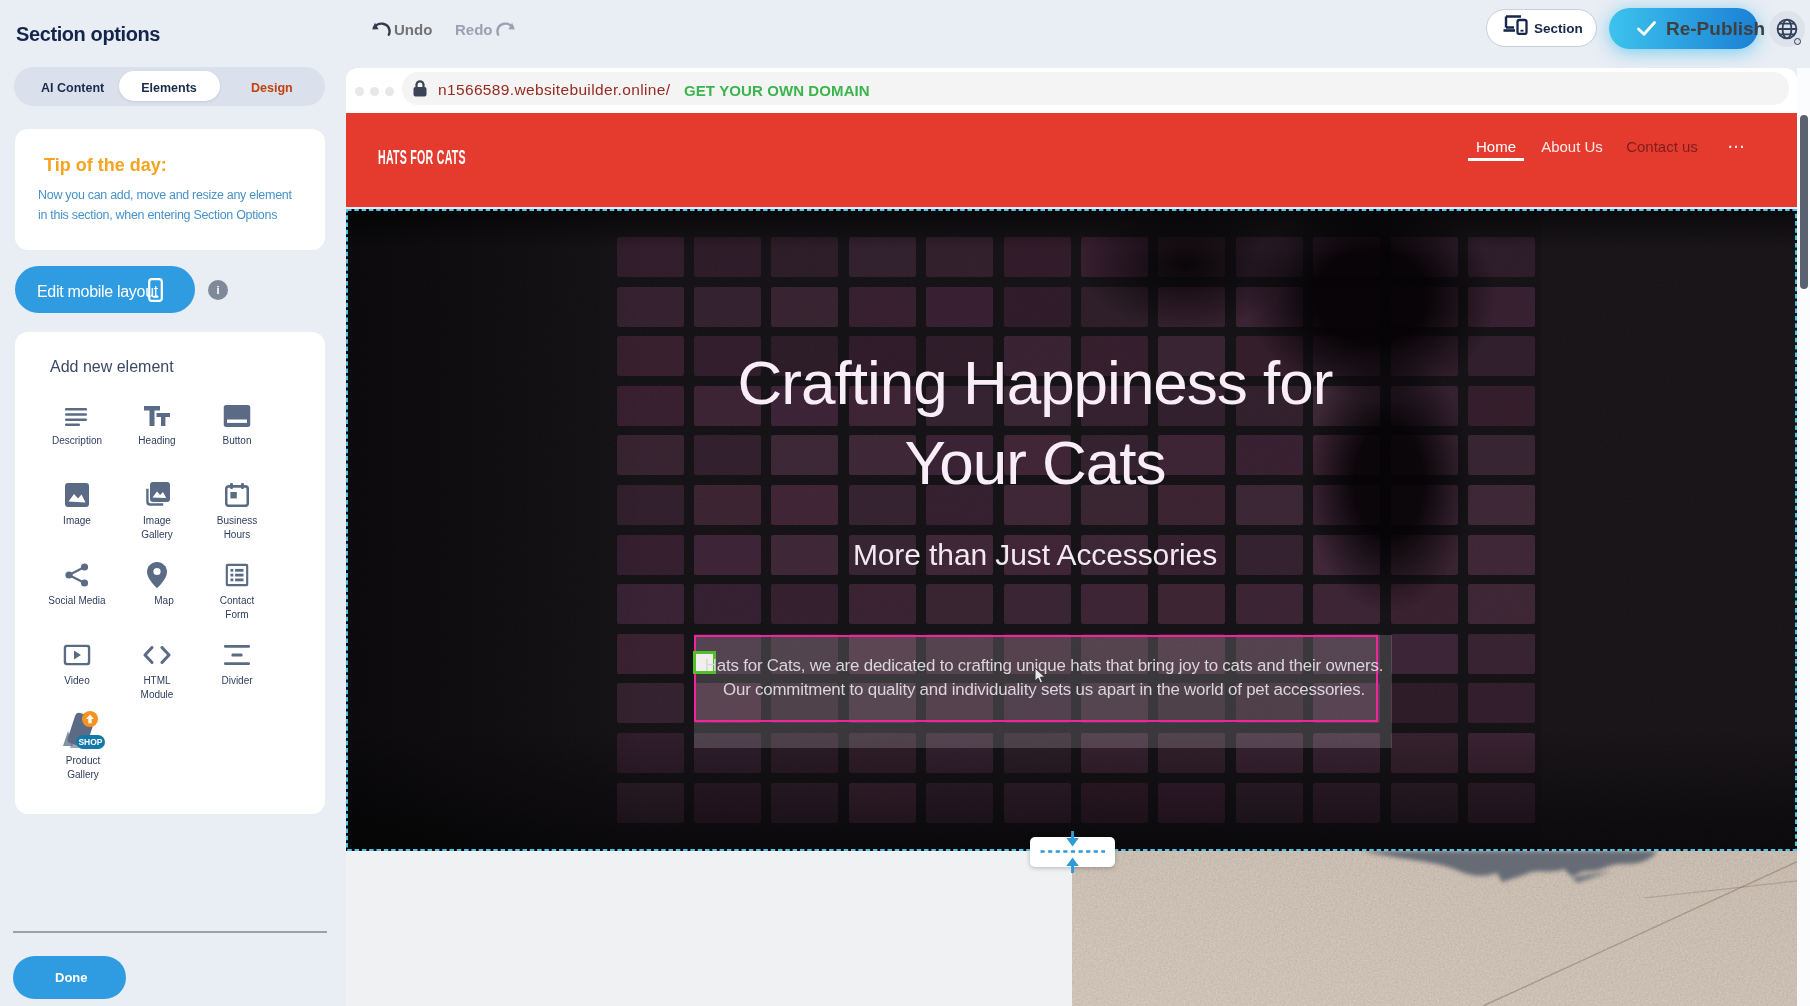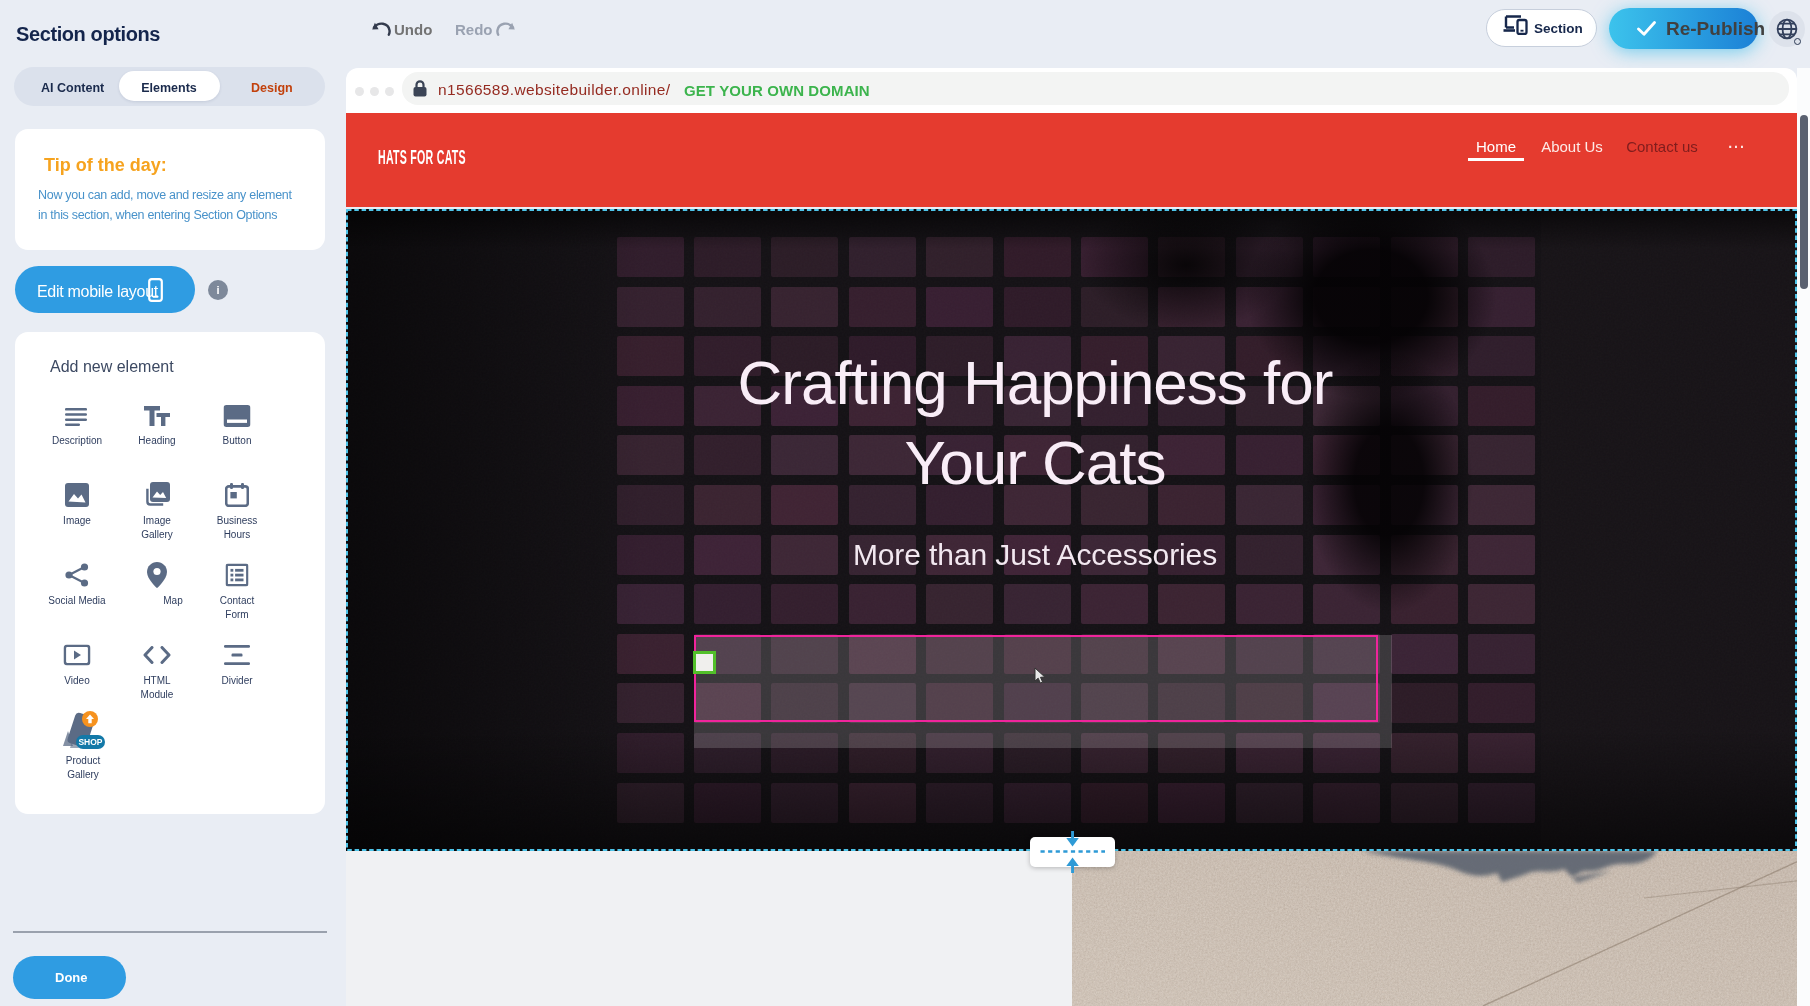--- a/index.html
+++ b/index.html
@@ -105,21 +105,21 @@
 <circle cx="19.5" cy="4" r="3.6" fill="#5b6b85"></circle>
 <circle cx="4" cy="12" r="3.6" fill="#5b6b85"></circle>
 <circle cx="19.5" cy="20" r="3.6" fill="#5b6b85"></circle>
 <path d="M4 12 L19.5 4 M4 12 L19.5 20" stroke="#5b6b85" stroke-width="2.2"></path>
     </svg></div>
 <div class="elab" style="left:77px;top:594px">Social Media</div>
 <div class="eic" style="left:157px;top:577px"><svg width="20" height="26" viewBox="0 0 20 26" style="" xmlns="http://www.w3.org/2000/svg">
 <path d="M10 0 C4.5 0 0 4.4 0 9.9 C0 17.3 10 26 10 26 S20 17.3 20 9.9 C20 4.4 15.5 0 10 0 Z" fill="#5b6b85"></path>
 <circle cx="10" cy="9.5" r="3.6" fill="#ffffff"></circle>
     </svg></div>
-<div class="elab" style="left:173px;top:594px">Map</div>
+<div class="elab" style="left:164px;top:594px">Map</div>
 <div class="eic" style="left:237px;top:577px"><svg width="23" height="23" viewBox="0 0 23 23" style="" xmlns="http://www.w3.org/2000/svg">
 <rect x="1.2" y="1.2" width="20.6" height="20.6" rx="1.5" fill="none" stroke="#5b6b85" stroke-width="2.4"></rect>
 <rect x="5" y="5.4" width="2.8" height="2.8" fill="#5b6b85"></rect>
 <rect x="9.6" y="5.4" width="8.4" height="2.8" fill="#5b6b85"></rect>
 <rect x="5" y="10.2" width="2.8" height="2.8" fill="#5b6b85"></rect>
 <rect x="9.6" y="10.2" width="8.4" height="2.8" fill="#5b6b85"></rect>
 <rect x="5" y="15" width="2.8" height="2.8" fill="#5b6b85"></rect>
 <rect x="9.6" y="15" width="8.4" height="2.8" fill="#5b6b85"></rect>
     </svg></div>
 <div class="elab" style="left:237px;top:594px">Contact<br>Form</div>
@@ -341,20 +341,21 @@
 <div class="abs" style="left:689px;top:134px;width:0;overflow:visible">
   <div style="position:absolute;transform:translateX(-50%);white-space:nowrap;font-size:62px;line-height:80px;color:#f9edf7;letter-spacing:-1.0px;text-align:center">Crafting Happiness for<br>Your Cats</div>
 </div>
 <div class="abs" style="left:689px;top:329px;width:0;overflow:visible">
   <div style="position:absolute;transform:translateX(-50%);white-space:nowrap;font-size:30px;line-height:34px;color:#f2e8f0;letter-spacing:-0.1px">More than Just Accessories</div>
 </div>
 
 <div class="abs" style="left:348px;top:426px;width:698px;height:113px;background:rgba(255,255,255,0.16)"></div>
 <div class="abs" style="left:348px;top:426px;width:684px;height:87px;border:2.5px solid #f0249c"></div>
 <div class="abs" style="left:347px;top:442px;width:23px;height:23px;background:#f0efed;border:3px solid #52bf2a"></div>
+<div class="abs" style="left:358px;top:445px;width:680px;font-size:16.9px;line-height:23.8px;color:#d9d6d9;text-align:center;letter-spacing:-0.2px">Hats for Cats, we are dedicated to crafting unique hats that bring joy to cats and their owners.<br>Our commitment to quality and individuality sets us apart in the world of pet accessories.</div>
 <div class="abs" style="left:688px;top:458px"><svg width="13" height="18" viewBox="0 0 13 18" style="" xmlns="http://www.w3.org/2000/svg">
 <path d="M1 1 L1 14 L4.2 11.2 L6.3 16 L8.6 15 L6.5 10.3 L10.8 10 Z" fill="#e8e8e8" stroke="#333" stroke-width="1"></path>
       </svg></div>
 <svg width="1451" height="642" viewBox="0 0 1451 642" style="position:absolute;left:0;top:0" xmlns="http://www.w3.org/2000/svg">
 <rect x="1" y="1" width="1449" height="640" fill="none" stroke="#4ec5ea" stroke-width="2" stroke-dasharray="4.5 2.8"></rect>
 </svg>
 </div>
 
 <div class="abs" style="left:346px;top:851px;width:726px;height:155px;background:#f0f1f3"></div>
 <div class="abs" style="left:1072px;top:851px;width:725px;height:155px"><svg width="725" height="155" viewBox="0 0 725 155" xmlns="http://www.w3.org/2000/svg">

